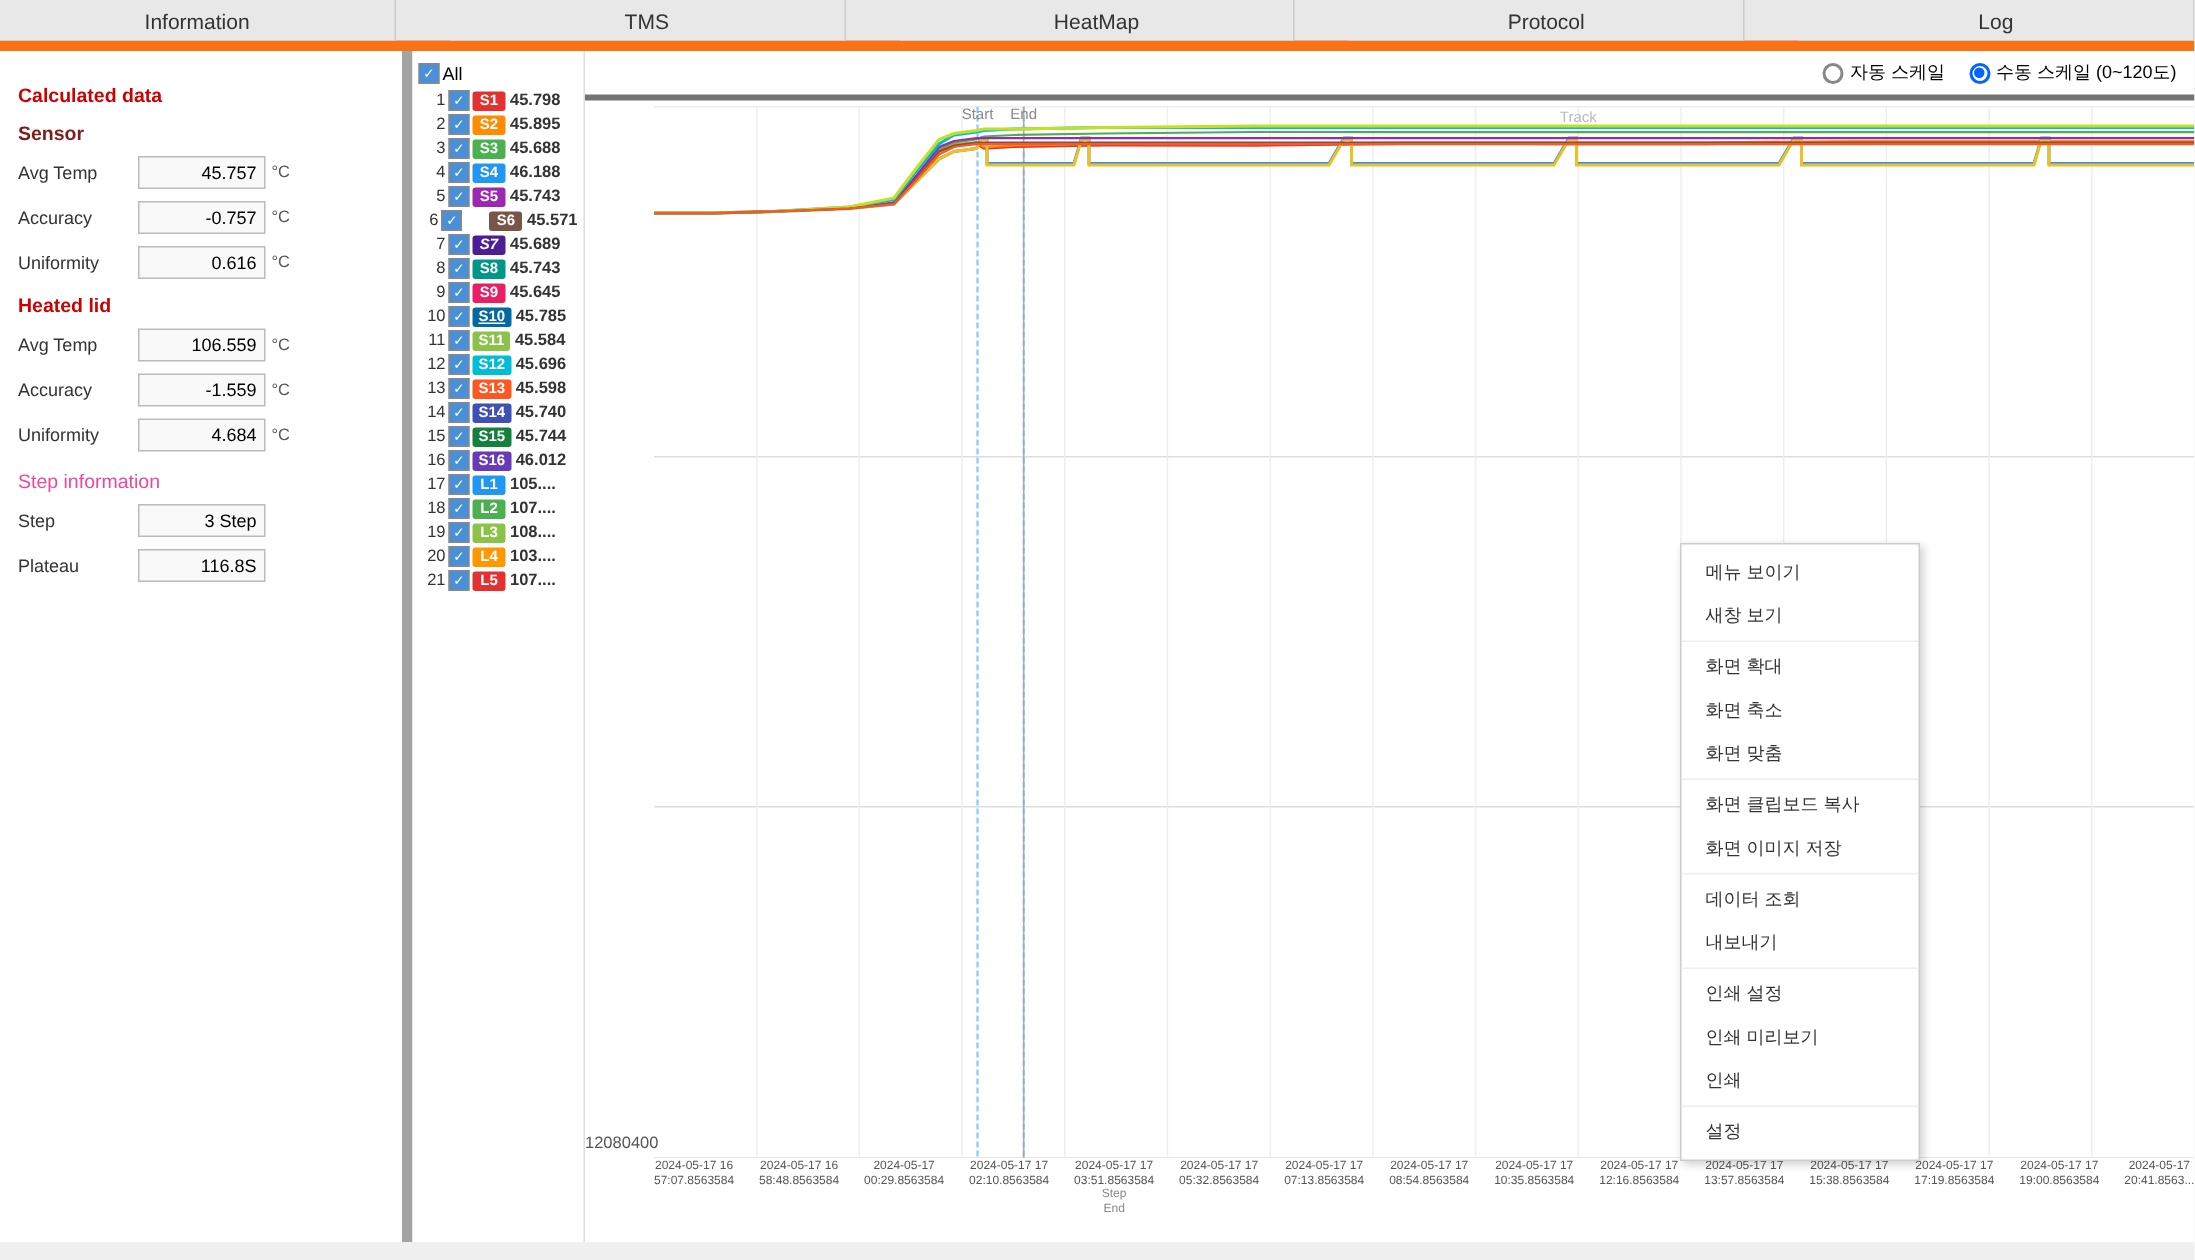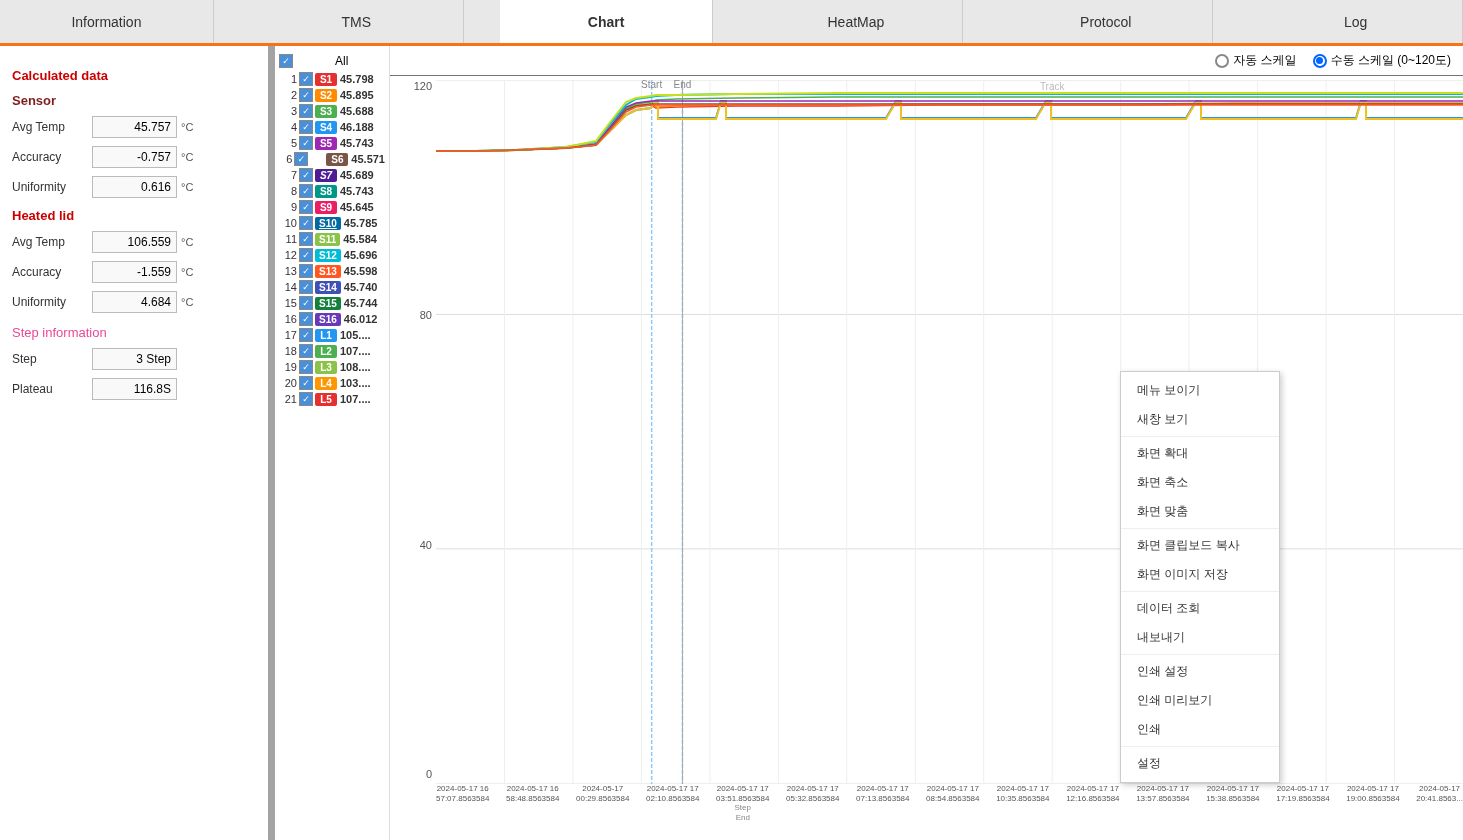--- a/index.html
+++ b/index.html
@@ -1,69 +1,68 @@
 <!DOCTYPE html>
 <html><head>
   <meta charset="utf-8">
   <style>
     * { box-sizing: border-box; margin: 0; padding: 0; }
     body { font-family: Arial, sans-serif; font-size: 12px; background: #f0f0f0; width: 1463px; height: 840px; overflow: hidden; }
 
     
-    .tab-bar { display: flex; background: #e8e8e8; border-bottom: 3px solid #f97316; height: 46px; align-items: center; gap: 36px; }
+    .tab-bar { display: flex; background: #e8e8e8; border-bottom: 7px solid #f97316; height: 34px; align-items: center; gap: 36px; }
     .tab { flex: 1; display: flex; align-items: center; justify-content: center; height: 100%; cursor: pointer; border-right: 1px solid #ccc; font-size: 14px; background: #e8e8e8; color: #333; }
     .tab.active { background: #fff; font-weight: bold; }
     .tab:first-child { border-left: none; }
 
     
     .main { display: flex; height: calc(840px - 46px); }
 
     
     .left-panel { width: 275px; background: #fff; border-right: 7px solid #a3a3a3; padding: 12px; overflow-y: auto; flex-shrink: 0; }
     .section-title { font-weight: bold; color: #cc0000; margin-bottom: 8px; margin-top: 10px; font-size: 13px; }
     .field-row { display: flex; align-items: center; margin-bottom: 8px; }
     .field-label { width: 80px; font-size: 12px; color: #333; }
     .field-input { width: 85px; border: 1px solid #bbb; padding: 3px 5px; font-size: 12px; text-align: right; background: #f9f9f9; }
     .field-unit { margin-left: 4px; font-size: 11px; color: #555; }
     .step-title { font-weight: normal; color: #ec4899; margin-top: 12px; margin-bottom: 8px; font-size: 13px; }
 
     
     .legend-panel { width: 115px; background: #fff; border-right: 1px solid #ddd; padding: 8px 4px; overflow-y: auto; flex-shrink: 0; }
-    .legend-all { display: flex; align-items: center; margin-bottom: 4px; gap: 40px; }
+    .legend-all { display: flex; align-items: center; margin-bottom: 4px; }
     .legend-item { display: flex; align-items: center; margin-bottom: 2px; font-size: 11px; }
     .legend-num { width: 18px; text-align: right; margin-right: 2px; font-size: 11px; color: #333; }
     .legend-check { width: 14px; height: 14px; border: 1px solid #888; background: #4a90d9; margin-right: 2px; display: flex; align-items: center; justify-content: center; flex-shrink: 0; }
     .legend-check::after { content: '✓'; color: white; font-size: 9px; }
     .legend-badge { font-size: 10px; color: white; padding: 1px 4px; border-radius: 2px; margin-right: 3px; font-weight: bold; min-width: 22px; text-align: center; }
     .legend-val { font-size: 11px; color: #333; font-weight: bold; }
 
     
     .chart-area { flex: 1; background: #fff; position: relative; display: flex; flex-direction: column; }
-    .chart-options { display: flex; align-items: center; justify-content: flex-end; padding: 6px 12px; gap: 16px; font-size: 12px; border-bottom: 1px solid #737373; }
+    .chart-options { display: flex; align-items: center; justify-content: flex-end; padding: 6px 12px; gap: 16px; font-size: 12px; border-bottom: 4px solid #737373; }
     .radio-option { display: flex; align-items: center; gap: 4px; cursor: pointer; }
     .radio-circle { width: 14px; height: 14px; border-radius: 50%; border: 2px solid #888; display: flex; align-items: center; justify-content: center; flex-shrink: 0; }
     .radio-circle.selected { border-color: #0066ff; }
     .radio-circle.selected::after { content: ''; width: 7px; height: 7px; border-radius: 50%; background: #0066ff; display: block; }
     .chart-container { flex: 1; position: relative; overflow: hidden; padding: 4px 0 60px 50px; }
 
     
     .context-menu { position: absolute; background: white; border: 1px solid #ccc; box-shadow: 2px 2px 6px rgba(0,0,0,0.2); z-index: 100; min-width: 160px; padding: 4px 0; }
     .context-menu-item { padding: 6px 16px; cursor: pointer; font-size: 12px; color: #333; }
     .context-menu-divider { height: 1px; background: #eee; margin: 2px 0; }
 
     
-    .y-axis-labels { position: absolute; left: 0; top: 4px; bottom: 60px; width: 46px; display: flex; flex-direction: column; justify-content: space-between; align-items: flex-end; padding-right: 4px; font-size: 11px; color: #555; }
+    .y-axis-labels { position: absolute; left: 0; top: 4px; bottom: 60px; width: 46px; display: flex; flex-direction: row; justify-content: space-between; align-items: flex-end; padding-right: 4px; font-size: 11px; color: #555; }
   </style>
 </head>
 <body>
 
 <div class="tab-bar">
   <div class="tab">Information</div>
   <div class="tab">TMS</div>
-  <div class="tab active">Chart</div>
   <div class="tab">HeatMap</div>
   <div class="tab">Protocol</div>
   <div class="tab">Log</div>
 </div>
 
 <div class="main">
 
   <div class="left-panel">
     <div class="section-title">Calculated data</div>
 

